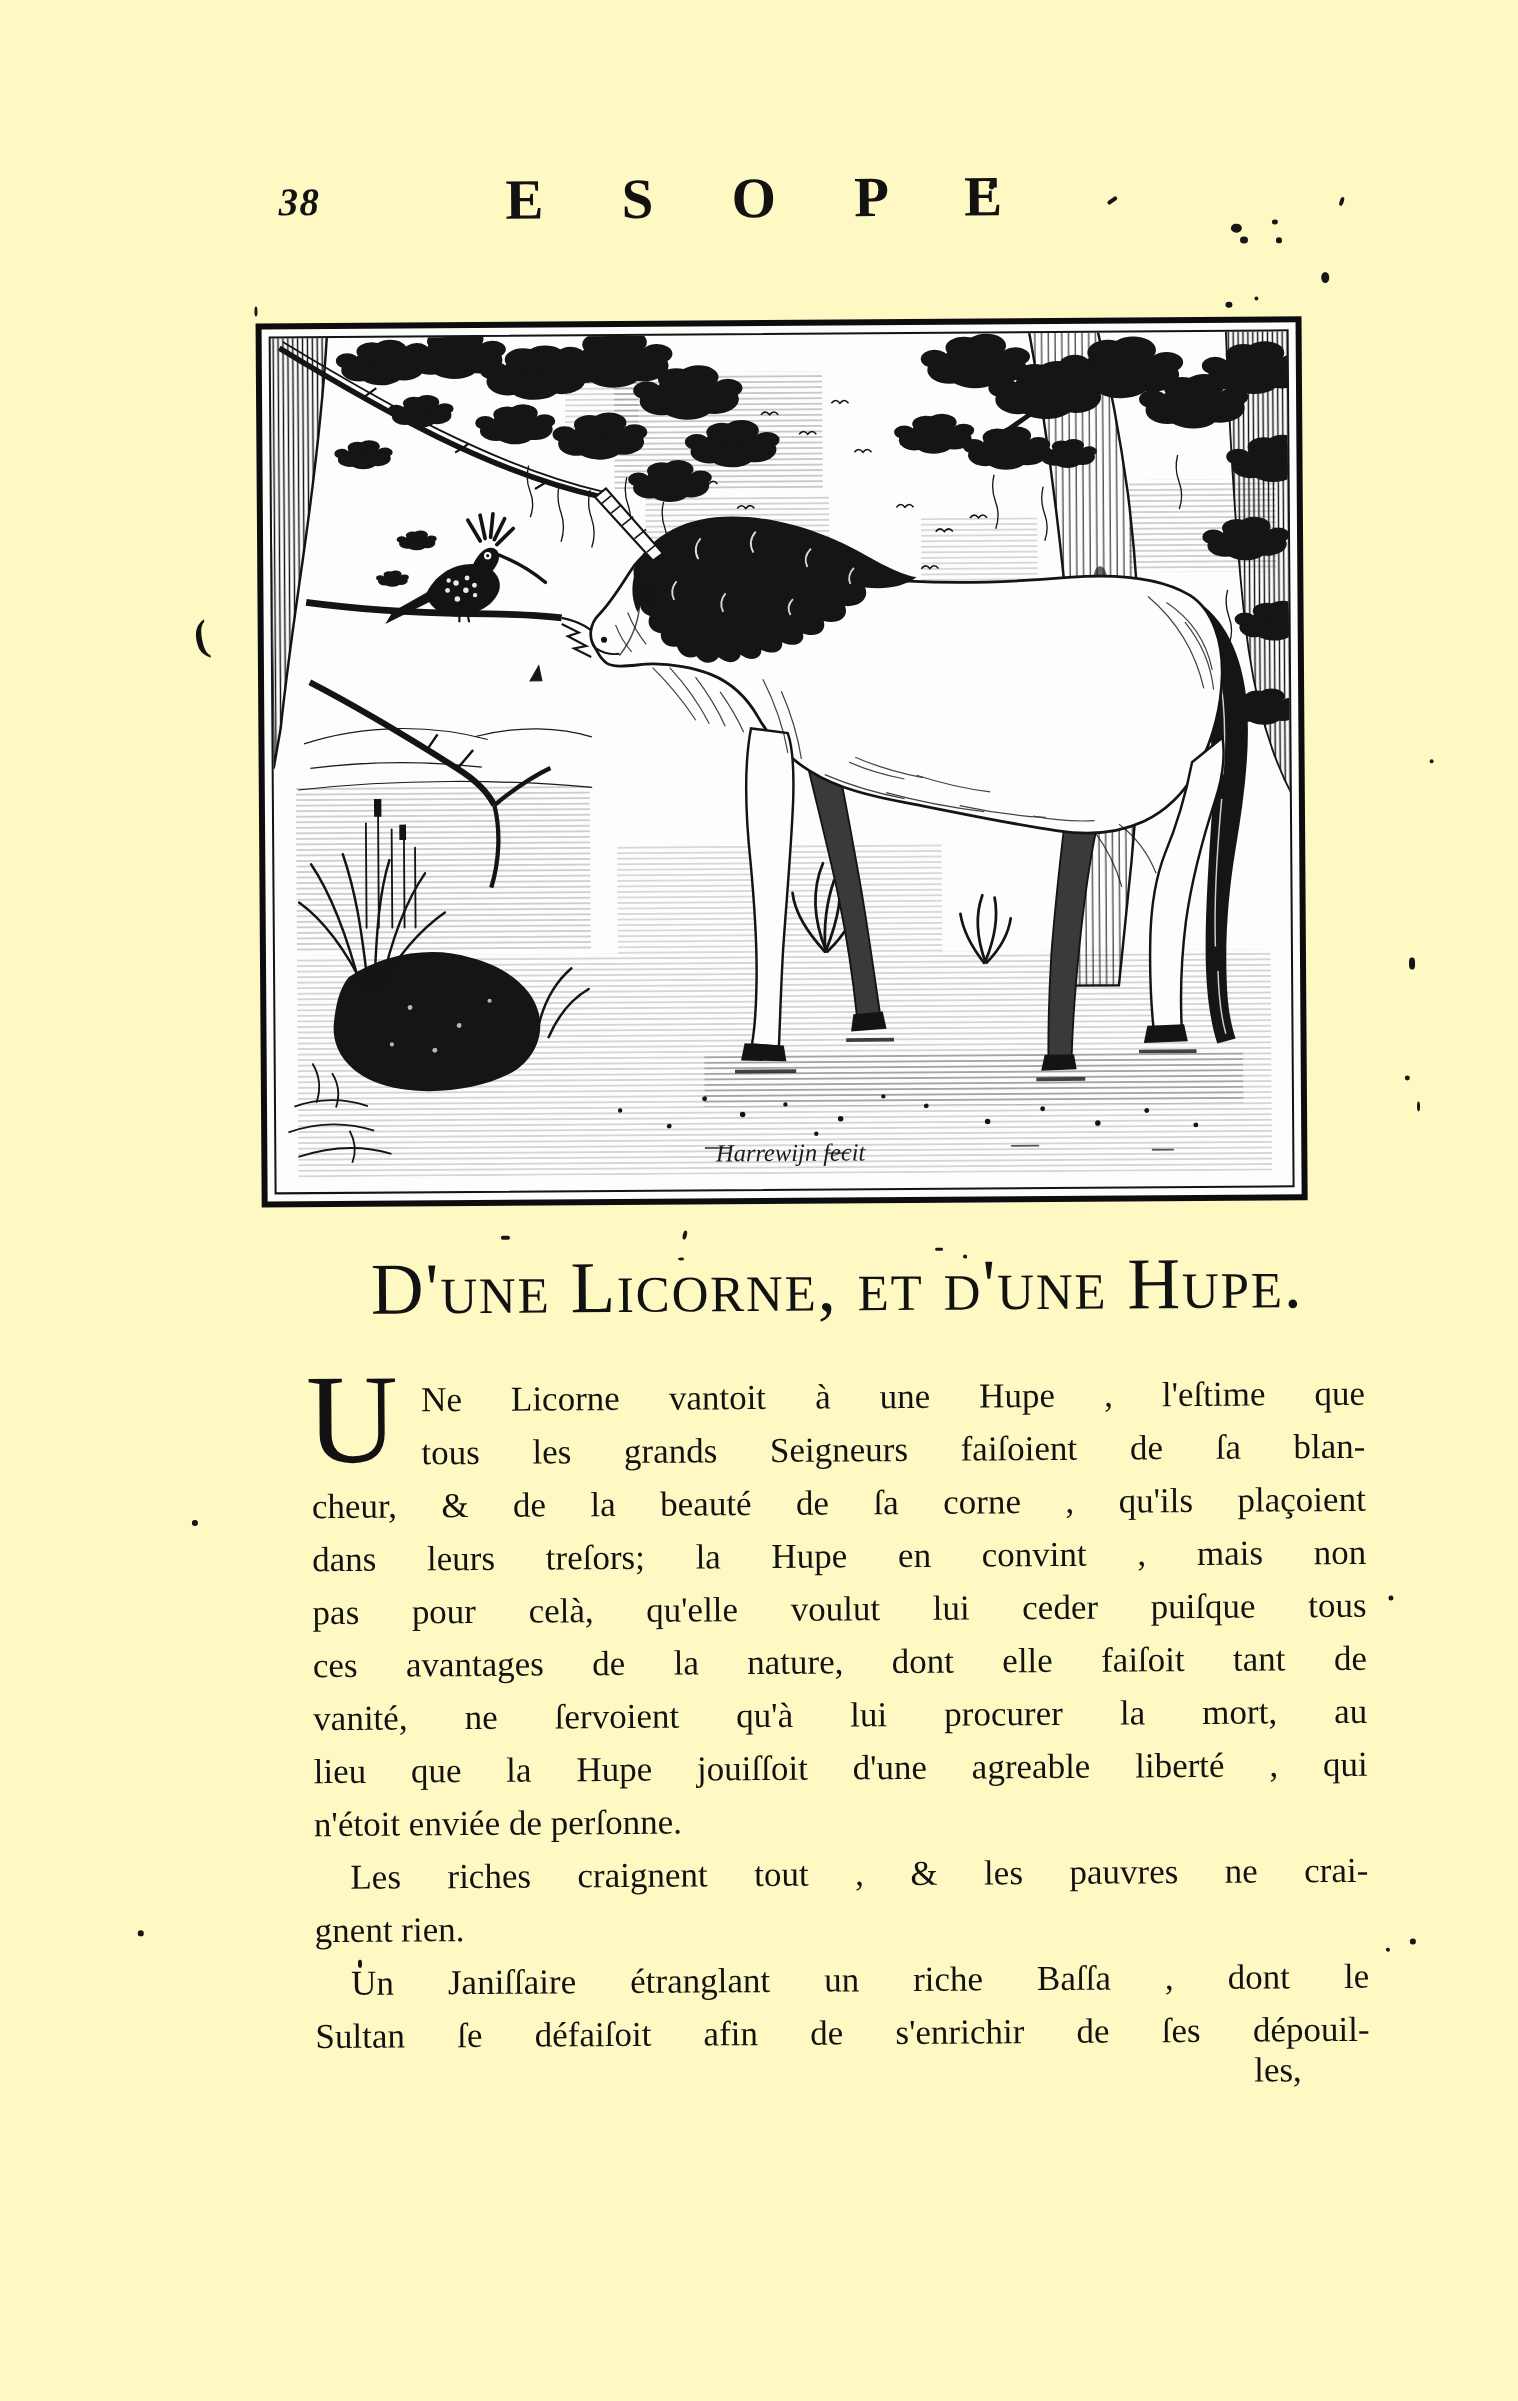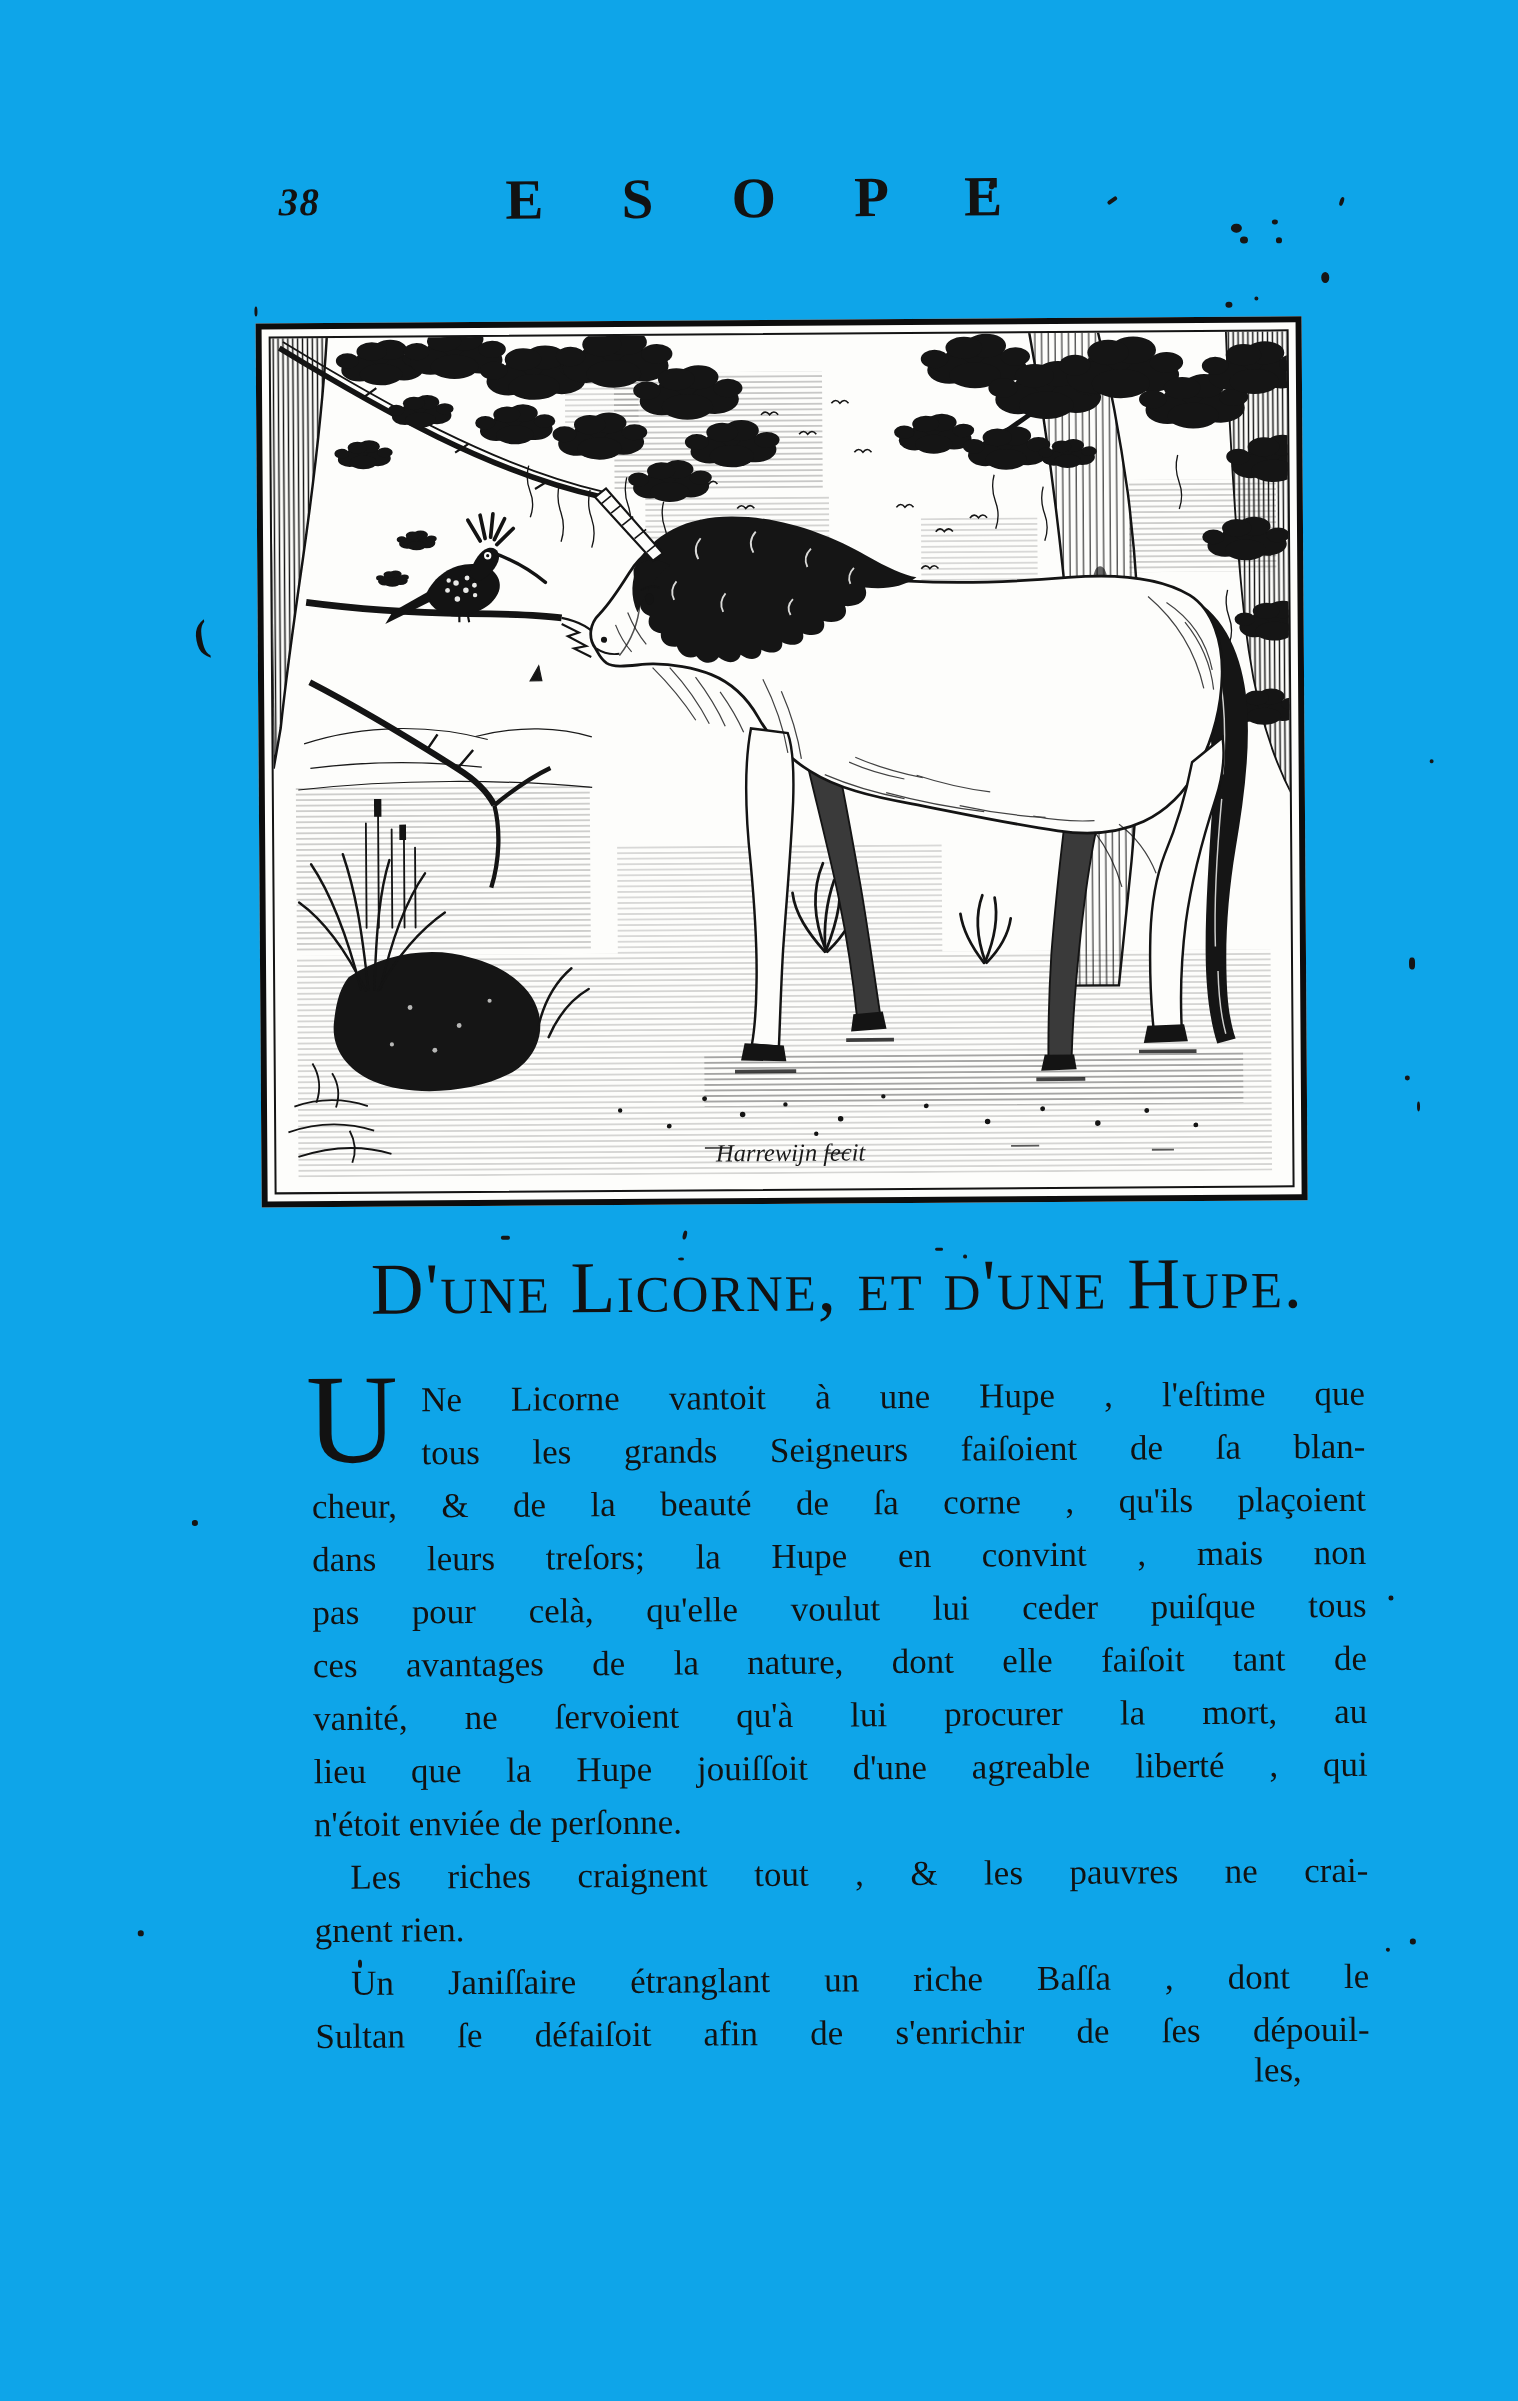--- a/index.html
+++ b/index.html
@@ -1,16 +1,16 @@
 <!DOCTYPE html>
 <html style="font-size:9.9px"><head>
 <meta charset="utf-8">
 <style>
   html,body{margin:0;padding:0;background:#e8e8e4;}
-  .page{position:relative;width:1518px;height:2401px;background:#0ea5e9;overflow:hidden;
+  .page{position:relative;width:1518px;height:2401px;background:#fef9c3;overflow:hidden;
         font-family:"Liberation Serif",serif;color:#121212;}
   .rot{position:absolute;left:0;top:0;width:1518px;height:2401px;transform:rotate(-0.4deg);transform-origin:50% 40%;}
 
   .pageno{position:absolute;left:284px;top:176px;font-size:39px;font-weight:700;font-style:italic;letter-spacing:1.2px;}
   .runhead{position:absolute;left:0;top:165px;width:1518px;text-align:center;
            font-size:57px;font-weight:700;letter-spacing:32px;padding-left:32px;box-sizing:border-box;}
 
   .engraving{position:absolute;left:260px;top:320px;width:1046px;height:884px;
              border:6.2px solid #0d0d0d;box-sizing:border-box;background:#fdfdfb;}
   .eng-inner{position:absolute;left:6.8px;top:6.8px;right:6.8px;bottom:6.8px;border:2.5px solid #141414;}

